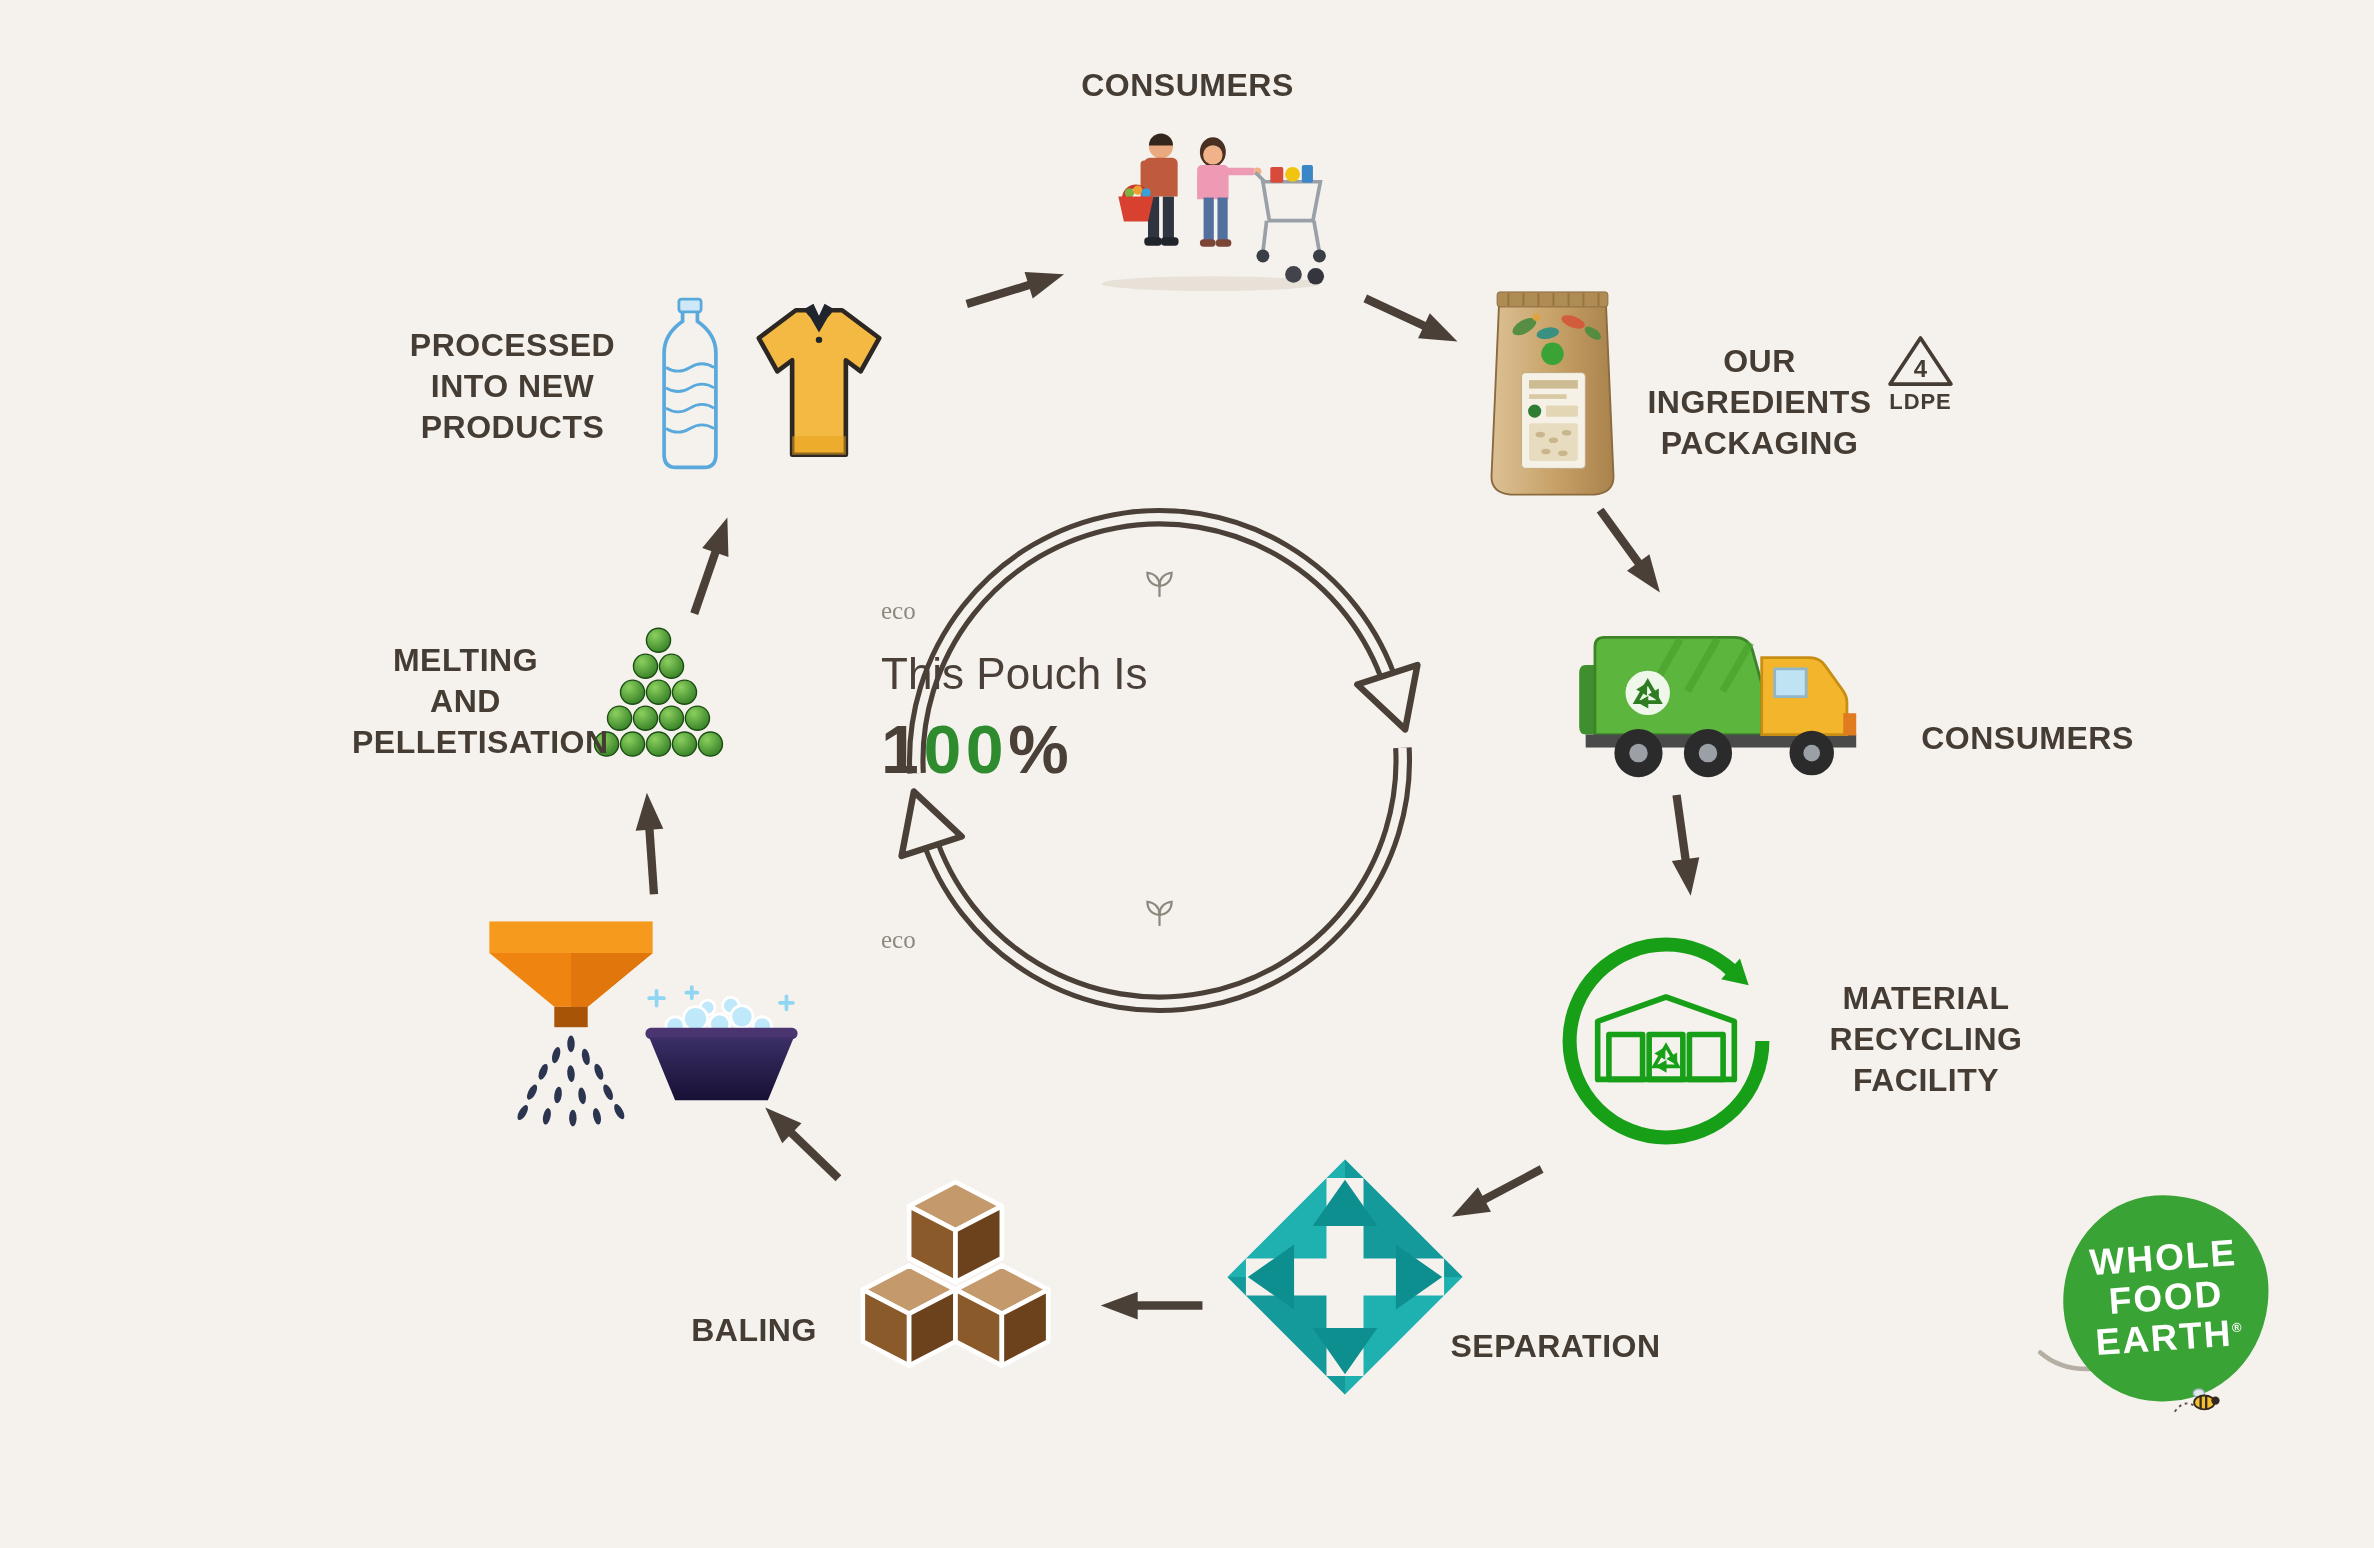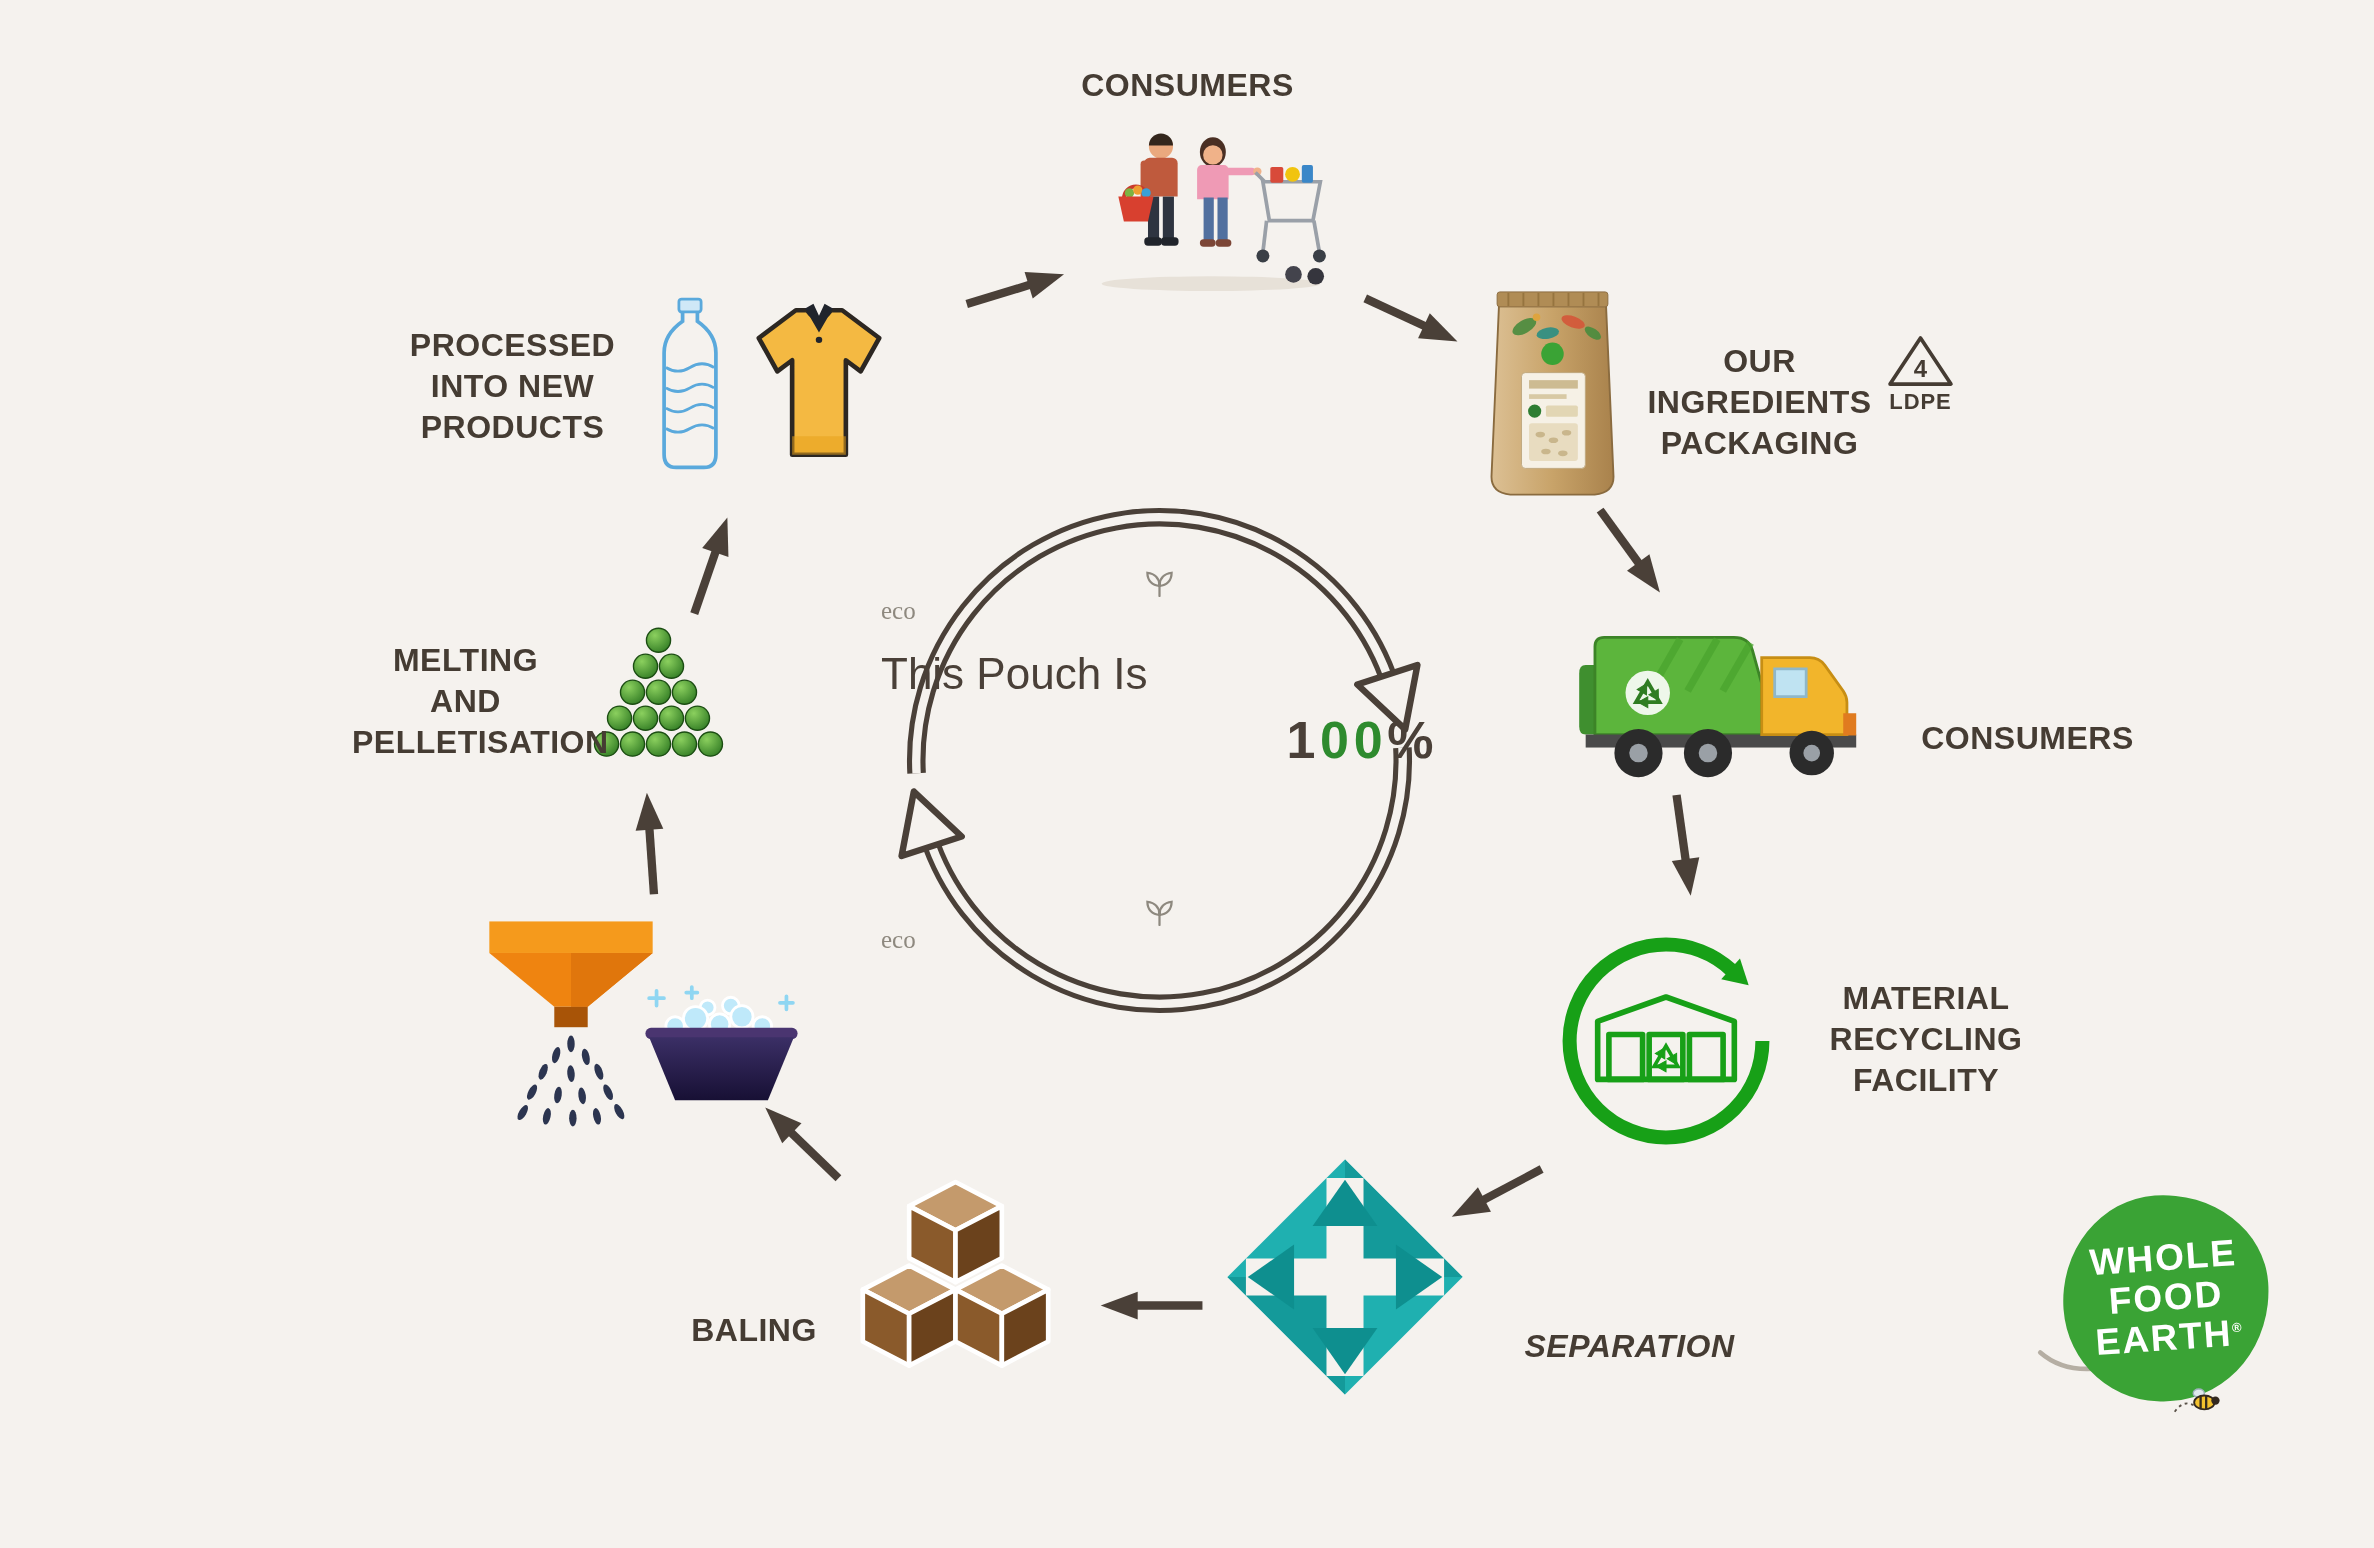--- a/index.html
+++ b/index.html
@@ -14,21 +14,21 @@
     position:absolute; color:#453c33; font-weight:700;
     font-size:32px; line-height:1.28; letter-spacing:0.5px;
     text-align:center; white-space:pre-line;
   }
   .arrow { position:absolute; width:111px; height:37px; }
   .arrow svg { display:block; width:100%; height:100%; }
 
   
   .ctext { position:absolute; inset:0; }
   .cline1 { position:absolute; left:0; right:0; top:167px; font-size:44px; color:#4a4038; }
-  .cpct   { position:absolute; left:0; right:0; top:228px; text-align:right; font-size:52px; font-weight:700; color:#4a4038; letter-spacing:4.6px; }
+  .cpct   { position:absolute; left:0; right:0; top:228px; text-align:left; font-size:68px; font-weight:700; color:#4a4038; letter-spacing:4.6px; }
   .cpct .green { color:#2e8b2e; }
   .cline3 { position:absolute; left:0; right:0; top:332px; text-align:center; font-size:50px; color:#4a4038; }
   .eco    { position:absolute; left:0; right:0; color:#8e897f;font-family:Liberation Serif, serif; }
   .eco svg { display:block; margin:0 auto; }
   .ecotext { font-size:25px; }
 
   
   .resin { position:absolute; text-align:center; color:#453c33; }
   .resin-label { font-size:22px; font-weight:700; letter-spacing:0.9px; margin-top:-3.7px; }
 
@@ -241,21 +241,21 @@
       <polygon points="135,8 262,135 135,135" fill="#149a9a"></polygon>
       <polygon points="8,135 135,135 135,262" fill="#149a9a"></polygon>
       <polygon points="115,28 155,28 155,242 115,242" fill="#f5f2ee"></polygon>
       <polygon points="28,115 242,115 242,155 28,155" fill="#f5f2ee"></polygon>
       <polygon points="135,30 170,80 100,80" fill="#0e8f8f"></polygon>
       <polygon points="135,240 170,190 100,190" fill="#0e8f8f"></polygon>
       <polygon points="30,135 80,100 80,170" fill="#0e8f8f"></polygon>
       <polygon points="240,135 190,100 190,170" fill="#0e8f8f"></polygon>
     </svg>
   </div>
-  <div class="step-label" style="left:1518px; top:1326px; width:223px;font-style:italic;">SEPARATION</div>
+  <div class="step-label" style="left:1444px; top:1326px; width:223px;">SEPARATION</div>
 
   <div class="abs" style="left:835px; top:1169px; width:241px; height:218px;">
     <svg viewBox="0 0 260 235" width="241" height="218">
       <g stroke="#ffffff" stroke-width="5" stroke-linejoin="round">
         <polygon points="130,14 180,40 130,66 80,40" fill="#c49a6c"></polygon>
         <polygon points="80,40 130,66 130,122 80,96" fill="#8a5a2b"></polygon>
         <polygon points="180,40 130,66 130,122 180,96" fill="#6b421c"></polygon>
         <polygon points="80,104 130,130 80,156 30,130" fill="#c49a6c"></polygon>
         <polygon points="30,130 80,156 80,212 30,186" fill="#8a5a2b"></polygon>
         <polygon points="130,130 80,156 80,212 130,186" fill="#6b421c"></polygon>

